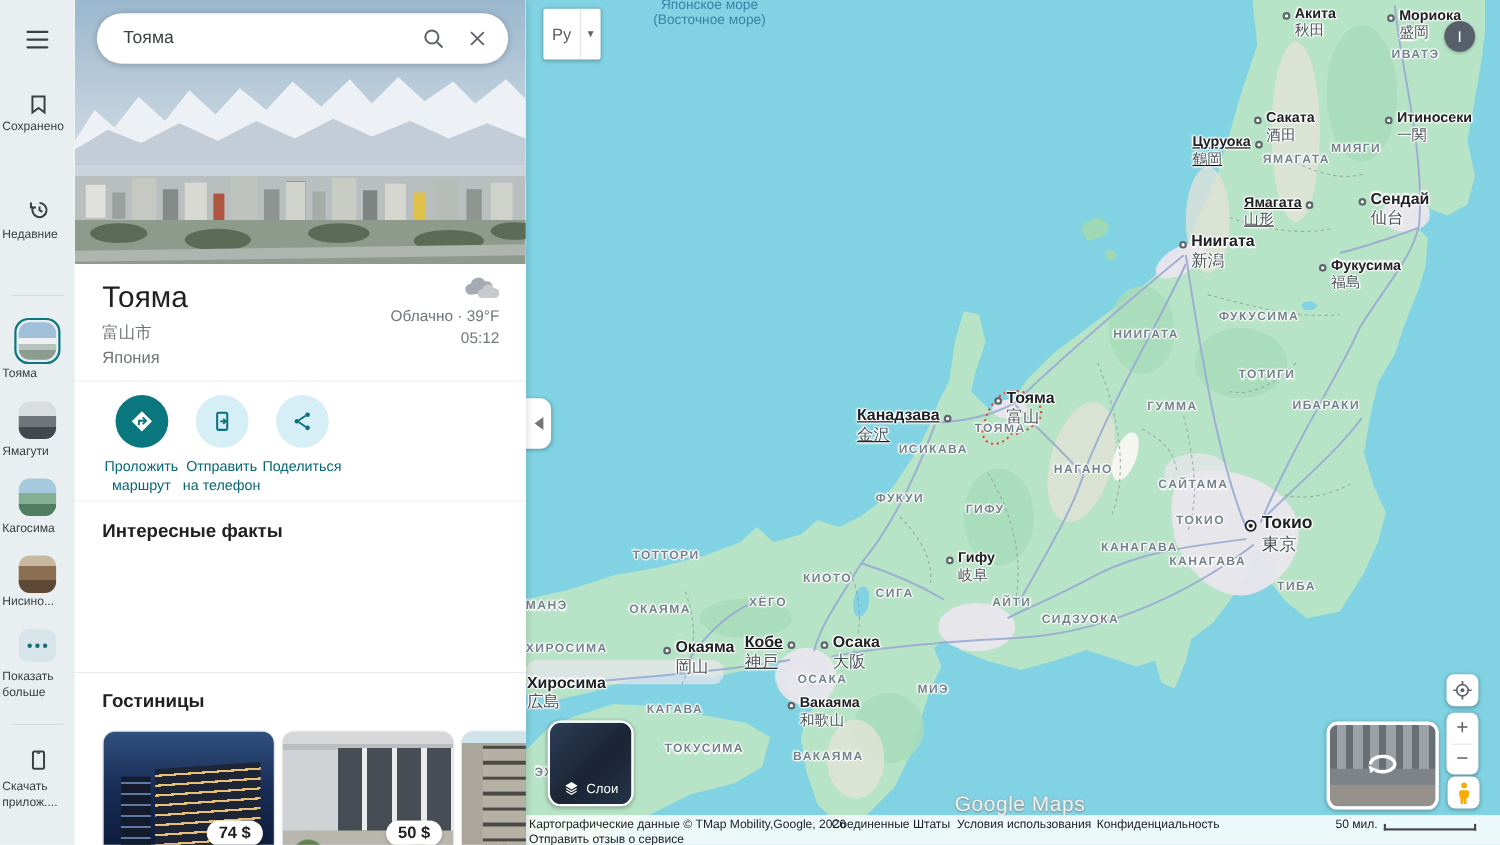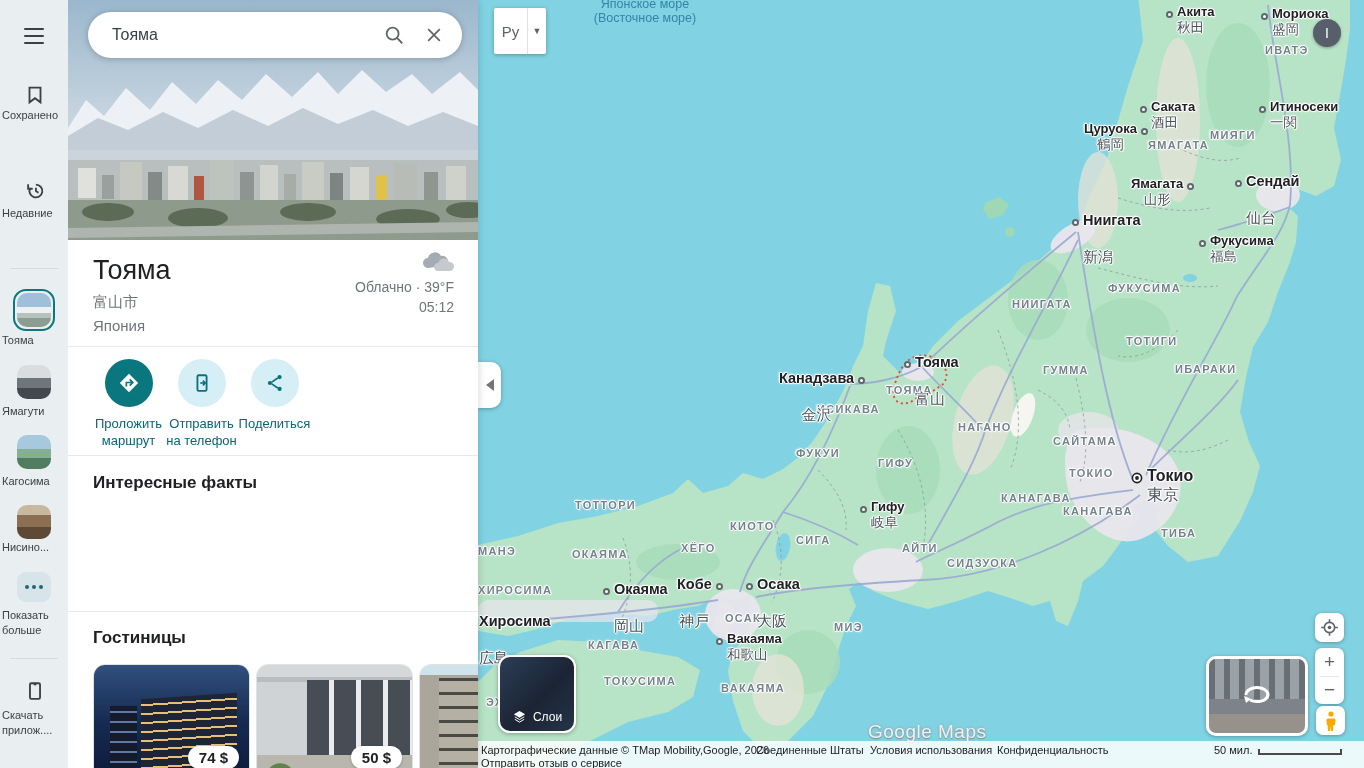--- a/index.html
+++ b/index.html
@@ -67,25 +67,25 @@
   .map svg.base { position:absolute; left:0; top:0; }
   .maplabel { position:absolute; white-space:nowrap; text-shadow:0 1px 0 #fff,1px 0 0 #fff,-1px 0 0 #fff,0 -1px 0 #fff,1px 1px 2px #fff,-1px -1px 2px #fff; }
   .pref { font-size:11px; font-weight:bold; letter-spacing:1.3px; color:#74828c; }
   .sea-label { color:#3484a8; font-size:12.5px; text-align:center; text-shadow:none; }
   .city { display:flex; gap:4px; cursor:pointer; }
   .city .dot { width:7px; height:7px; border:2px solid #5f676d; background:#fff; border-radius:50%; margin-top:7px; flex:0 0 auto; }
   .city .cn { display:flex; flex-direction:column; }
   .city .cn b { font-size:13px; color:#202124; }
   .city .cn i { font-style:normal; font-size:13.5px; color:#4b5358; font-weight:normal; }
   .city.lg .cn b { font-size:14.5px; }
-  .city.lg .cn i { font-size:15px;margin-top:20px; }
+  .city.lg .cn i { font-size:15px; }
   .city.xl .cn b { font-size:16px; }
   .city.xl .cn i { font-size:16px; }
   .city.rev { flex-direction:row-reverse; }
-  .city.rev .cn { text-align:center; }
+  .city.rev .cn { text-align:left;text-decoration:underline; }
   .capmark { width:12px; height:12px; margin-top:5px; flex:0 0 auto; }
   .ctrl { position:absolute; background:#fff; box-shadow:0 1px 4px rgba(0,0,0,.3); }
   .langbox { left:16px; top:8px; width:52px; height:46px; border-radius:2px; display:flex; cursor:pointer; }
   .langbox .lg-txt { width:34px; display:flex; align-items:center; justify-content:center; font-size:15px; color:#5f6368; border-right:1px solid #e0e0e0; }
   .langbox .lg-arr { flex:1; display:flex; align-items:center; justify-content:center; color:#5f6368; font-size:9px; }
   .avatar { position:absolute; left:835px; top:19px; width:28px; height:28px; border-radius:50%; background:#57606a; color:#fff; display:flex; align-items:center; justify-content:center; font-size:14px; cursor:pointer; box-shadow:0 1px 3px rgba(0,0,0,.3); }
   .collapse-tab { left:0; top:362px; width:23px; height:46px; border-radius:0 10px 10px 0; display:flex; align-items:center; justify-content:center; cursor:pointer; }
   .tri-left { width:0; height:0; border-top:6px solid transparent; border-bottom:6px solid transparent; border-right:8px solid #757575; }
   .layers { left:20px; top:655px; width:78px; height:78px; border-radius:12px; border:2px solid #fff; overflow:hidden; cursor:pointer; background:linear-gradient(135deg,#2c3e57 0%,#1b2434 55%,#243448 100%); }
   .layers .lbl { position:absolute; left:0; right:0; bottom:7px; display:flex; align-items:center; justify-content:center; gap:6px; color:#fff; font-size:12px; }

